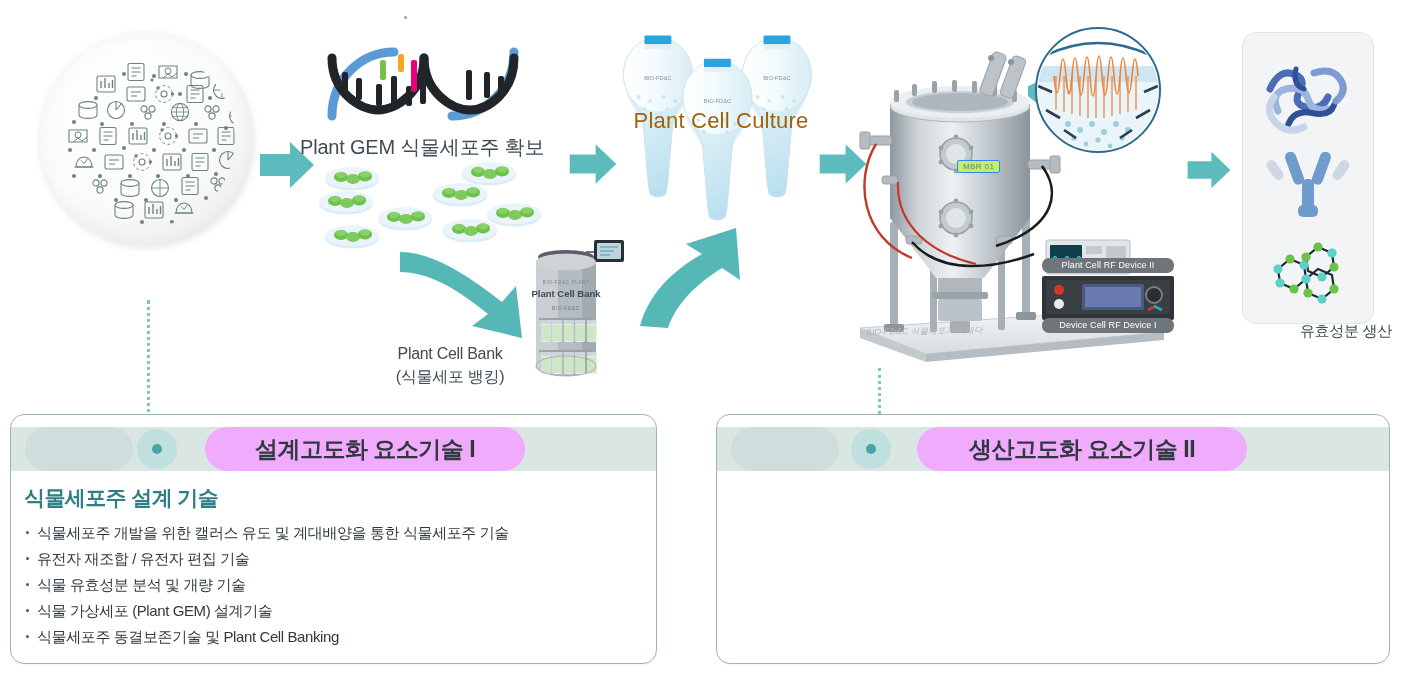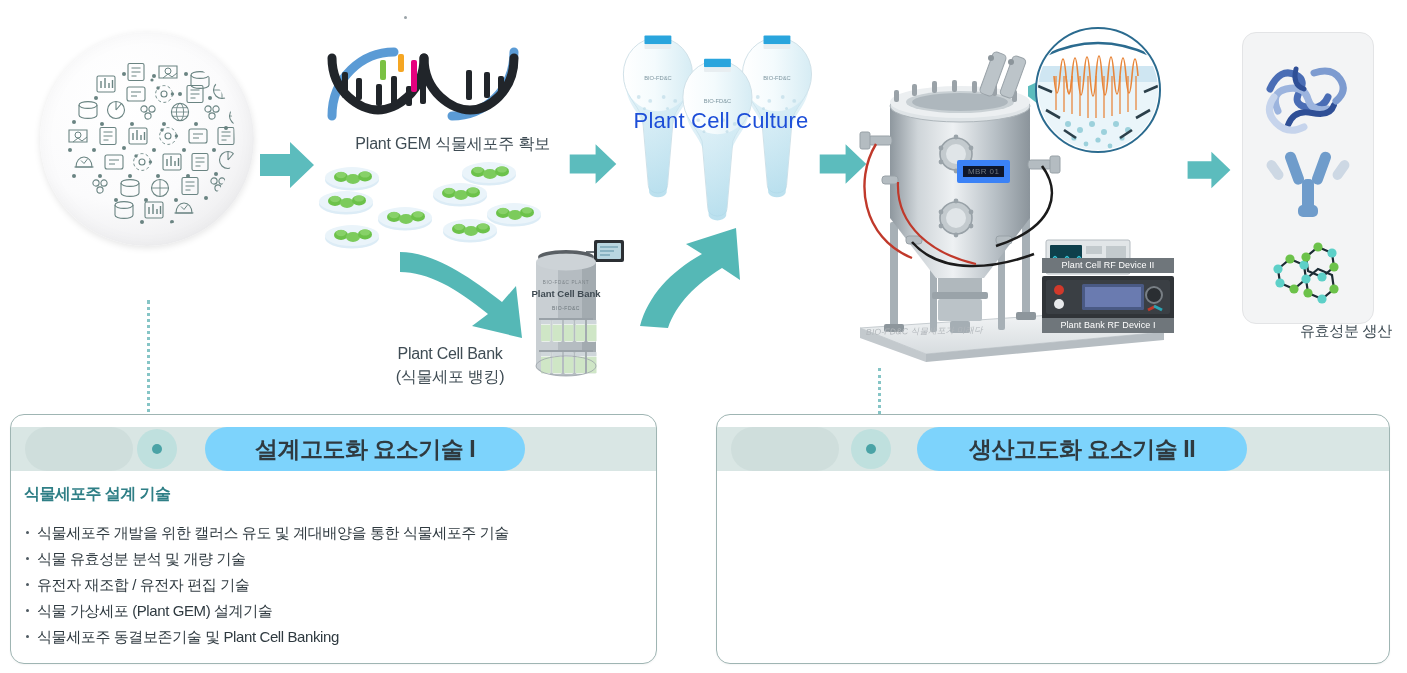--- a/index.html
+++ b/index.html
@@ -29,46 +29,46 @@
     text-align:center;font-size:15px;line-height:21px;color:#3f4c54;
     letter-spacing:-0.3px;white-space:pre-line;
   }
 
   
   .arrow{display:block;}
 
   
   .dnawrap{left:318px;top:38px;width:210px;height:92px;}
 
-  .gemlabel{left:300px;top:134px;width:250px;text-align:right;font-size:16px;color:#3f4c54;letter-spacing:-0.2px;}
+  .gemlabel{left:300px;top:134px;width:250px;text-align:left;font-size:20px;color:#3f4c54;letter-spacing:-0.2px;}
 
   
   .bank{left:516px;top:240px;width:110px;height:150px;}
   .banklabel{left:360px;top:342px;width:180px;text-align:center;font-size:16px;line-height:23px;color:#3f4c54;letter-spacing:-0.3px;white-space:pre-line;}
 
   
   .flasks{left:608px;top:26px;width:226px;height:230px;}
   .pcc{
     left:608px;top:108px;width:226px;text-align:center;
-    font-size:22px;color:#1d4ed8;letter-spacing:.2px;
+    font-size:22px;color:#a16207;letter-spacing:.2px;
   }
 
   
   .reactor{left:846px;top:40px;width:340px;height:330px;}
   .platlabel{
     left:866px;top:327px;font-size:8.5px;font-style:italic;color:#b2b7bb;letter-spacing:.2px;
     white-space:nowrap;transform:rotate(-1.2deg);transform-origin:left center;
   }
   .mbr{
     left:957px;top:160px;font-size:8px;color:#6f777d;letter-spacing:.4px;
-    background:#0f172a;padding:1px 5px;border-radius:2px;border:6px solid #3b82f6;
+    background:#bef264;padding:1px 5px;border-radius:2px;border:1px solid #3b82f6;
   }
   .rfcap{
     position:absolute;background:#6f767b;color:#fff;font-size:9px;
-    text-align:center;letter-spacing:.1px;line-height:15px;height:15px;
+    text-align:center;letter-spacing:.1px;line-height:15px;height:15px;border-radius:7px;
   }
 
   
   .prodpanel{
     left:1242px;top:32px;width:130px;height:290px;border-radius:14px;
     background:#f3f4f5;border:1px solid #e3e4e6;
   }
   .prodcap{left:1222px;top:322px;width:170px;text-align:right;font-size:15px;color:#3f4c54;letter-spacing:-0.3px;}
 
   
@@ -85,37 +85,37 @@
   .panel-r{left:716px;top:414px;width:672px;height:248px;}
 
   .hdrbar{
     position:absolute;left:0;top:12px;width:100%;height:44px;background:#d9e6e4;
   }
   .hdr-pill{
     position:absolute;left:14px;top:12px;width:108px;height:44px;
     background:#cfdedc;border-radius:22px;
   }
   .hdr-cap{
-    position:absolute;top:12px;height:44px;background:#7dd3fc;border-radius:22px;
+    position:absolute;top:12px;height:44px;background:#f0abfc;border-radius:22px;
   }
   .hdr-cap span{
     display:block;line-height:44px;text-align:center;
     font-size:23px;font-weight:700;color:#2f3a40;letter-spacing:-0.5px;
   }
   .marker{
     position:absolute;width:40px;height:40px;border-radius:50%;
     background:#bfe0de;top:14px;
   }
   .marker i{
     position:absolute;left:50%;top:50%;width:10px;height:10px;margin:-5px 0 0 -5px;
     border-radius:50%;background:#4aa3a6;
   }
 
   .sec-title{
-    position:absolute;font-size:16px;font-weight:700;letter-spacing:-0.6px;
+    position:absolute;font-size:21px;font-weight:700;letter-spacing:-0.6px;
   }
   .sec-title.l{left:24px;top:484px;color:#2f7f86;}
   .bullets{position:absolute;left:24px;top:520px;width:600px;}
   .bullets li{
     list-style:none;font-size:15px;line-height:26px;color:#2f3a40;letter-spacing:-0.4px;
     position:relative;padding-left:13px;
   }
   .bullets li:before{
     content:"";position:absolute;left:2px;top:11px;width:3px;height:3px;background:#4f5a62;border-radius:50%;
   }
@@ -637,21 +637,21 @@
       <rect x="4" y="4" width="124" height="34" rx="2" fill="#3a3f44"></rect>
       <rect x="40" y="8" width="62" height="26" rx="1.5" fill="#4a5a84"></rect>
       <rect x="43" y="11" width="56" height="20" fill="#6a7bb0"></rect>
       <circle cx="17" cy="14" r="5" fill="#d0392b"></circle>
         <circle cx="17" cy="28" r="5" fill="#e8eaec"></circle>
       <circle cx="112" cy="19" r="8" fill="#2a2e32" stroke="#787f85" stroke-width="2"></circle>
       <path d="M106 34 l8-4" stroke="#c0392b" stroke-width="3"></path>
       <path d="M120 34 l-8-4" stroke="#2aa5b5" stroke-width="3"></path>
     </svg>
   </div>
-  <div class="rfcap" style="left:1042px;top:318px;width:132px;">Plant Bank RF Device I</div>
+  <div class="rfcap" style="left:1042px;top:318px;width:132px;">Device Cell RF Device I</div>
 
   <div class="abs dotline" style="left:878px;top:368px;height:64px;"></div>
 
   <div class="abs" style="left:1186px;top:146px;">
     <svg class="arrow" width="46" height="48" viewBox="0 0 58 54">
       <path d="M2 16h30V4l24 23-24 23V38H2z" fill="#5cbcbd"></path>
     </svg>
   </div>
 
   <div class="abs prodpanel">
@@ -709,22 +709,22 @@
       <span>설계고도화 요소기술 I</span>
     </div>
     <div class="marker" style="left:126px;">
         <i></i>
       </div>
   </div>
   <div class="sec-title l">식물세포주 설계 기술</div>
   <div class="bullets">
     <ul>
       <li>식물세포주 개발을 위한 캘러스 유도 및 계대배양을 통한 식물세포주 기술</li>
+      <li>유전자 재조합 / 유전자 편집 기술</li>
       <li>식물 유효성분 분석 및 개량 기술</li>
-      <li>유전자 재조합 / 유전자 편집 기술</li>
       <li>식물 가상세포 (Plant GEM) 설계기술</li>
       <li>식물세포주 동결보존기술 및 Plant Cell Banking</li>
     </ul>
   </div>
 
   <div class="panel panel-r">
     <div class="hdrbar"></div>
     <div class="hdr-pill"></div>
     <div class="hdr-cap" style="left:200px;width:330px;">
       <span>생산고도화 요소기술 II</span>

